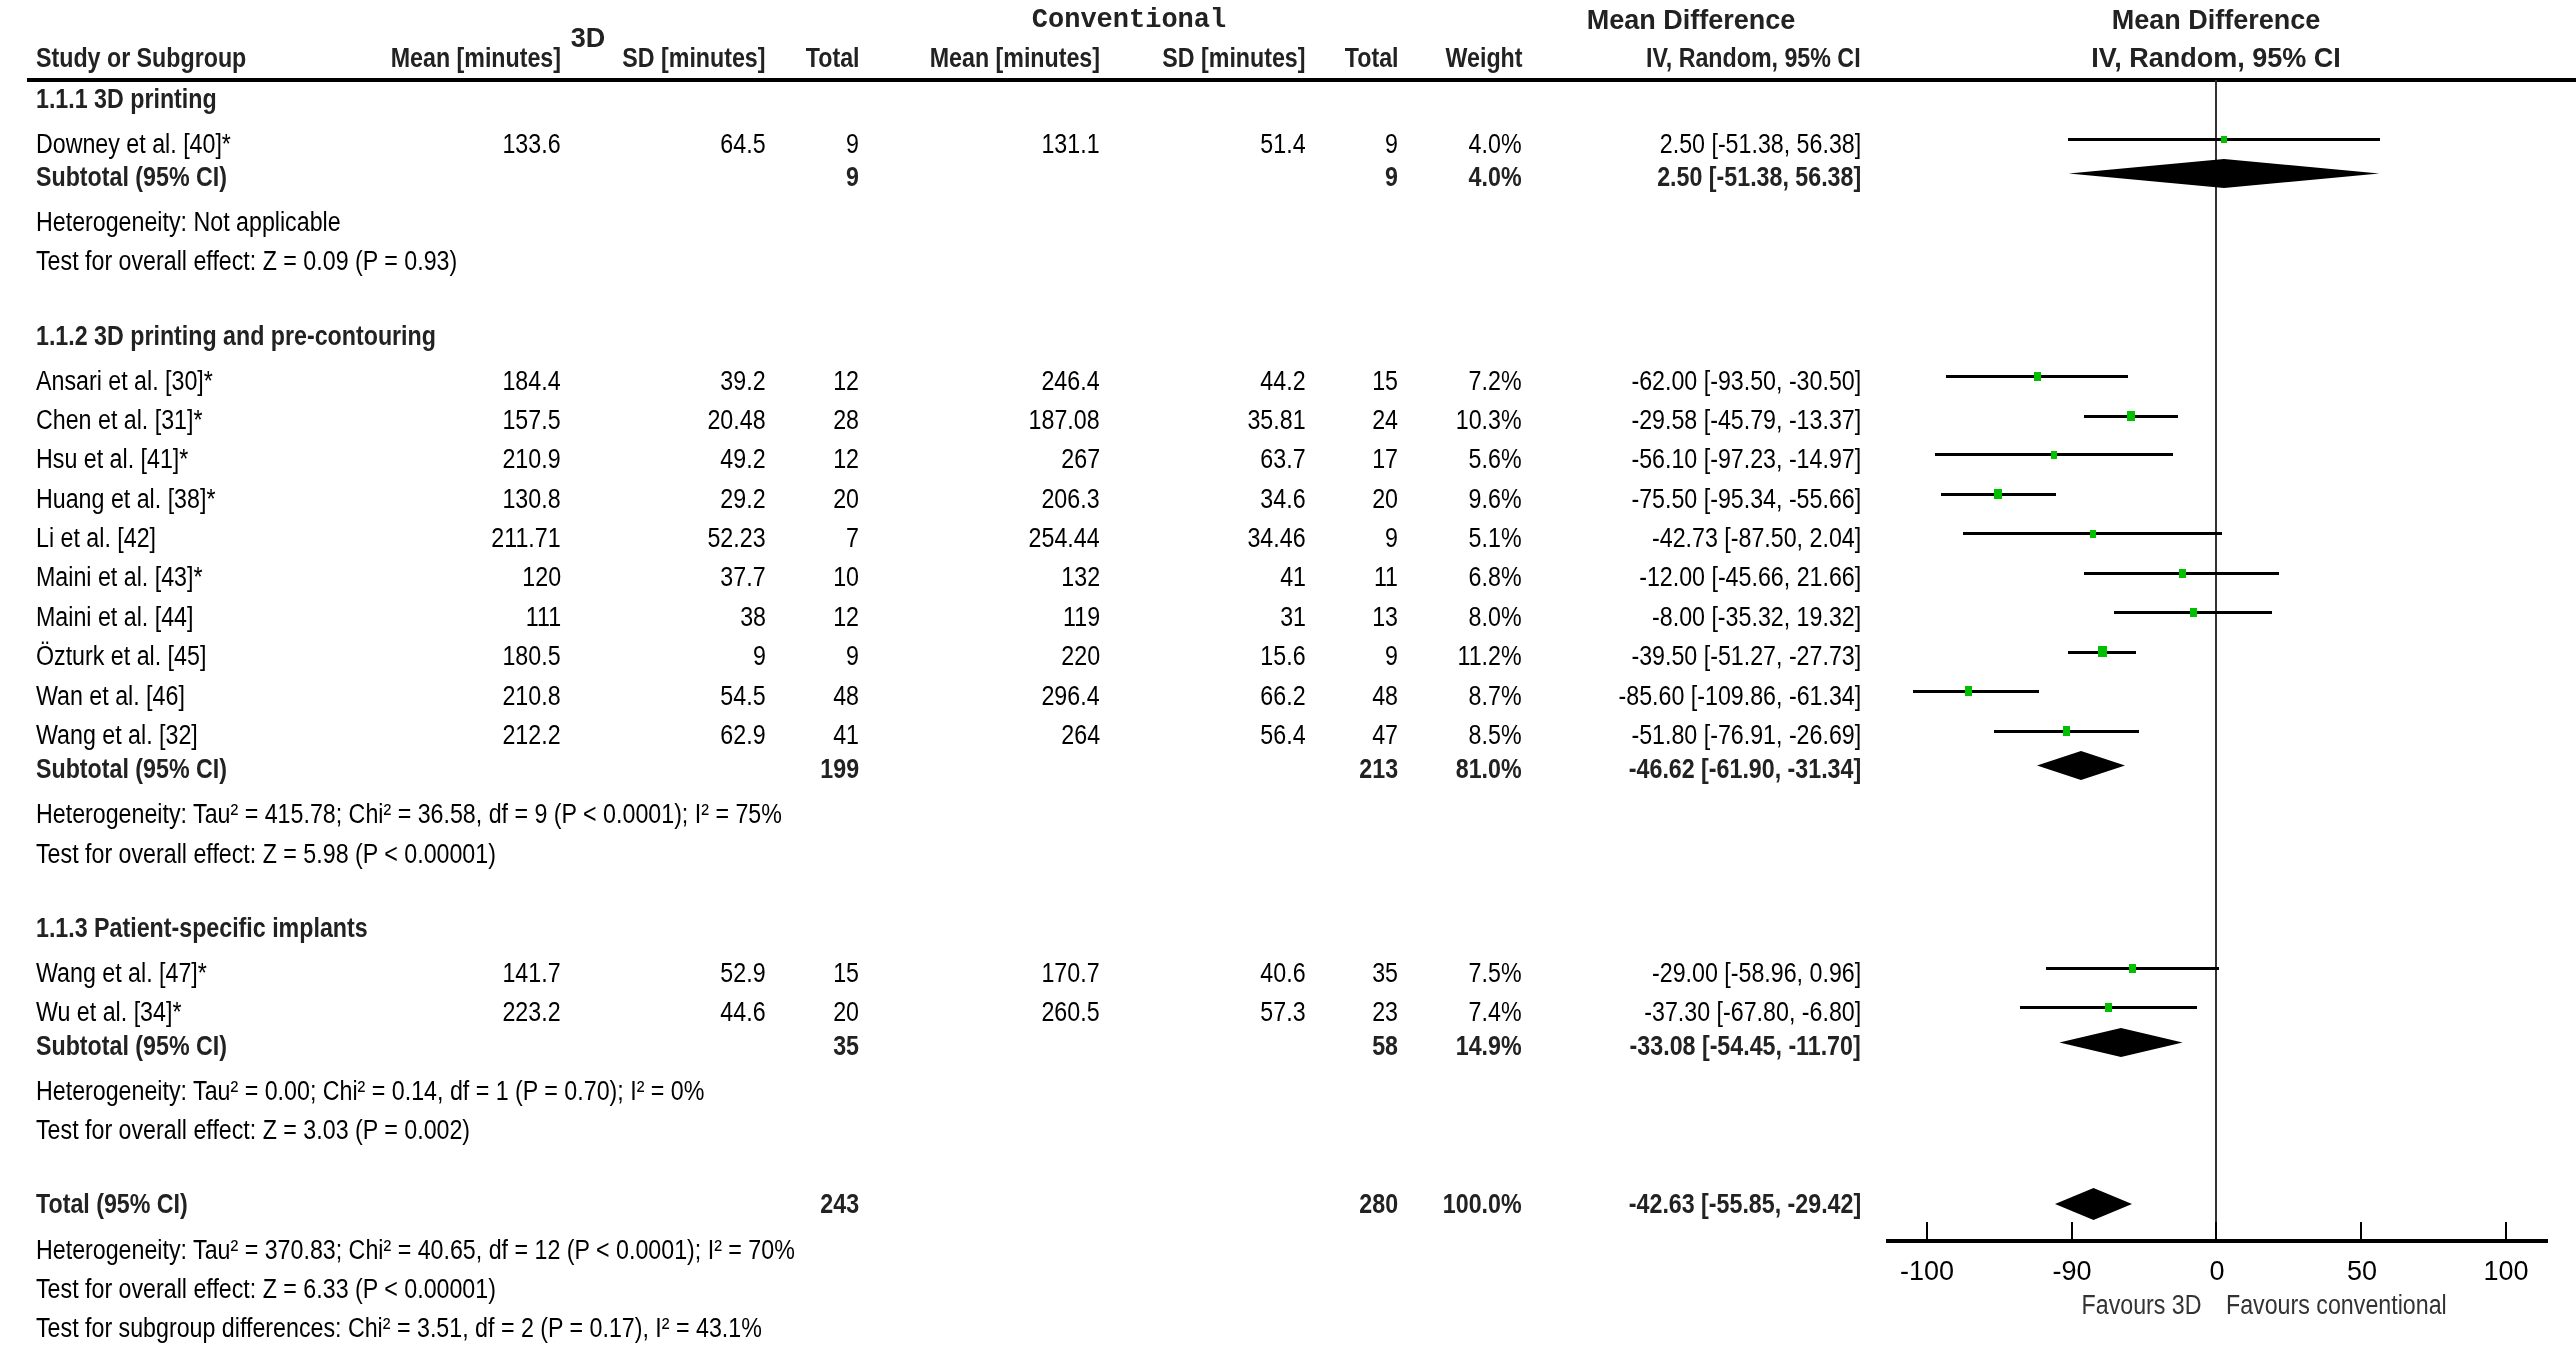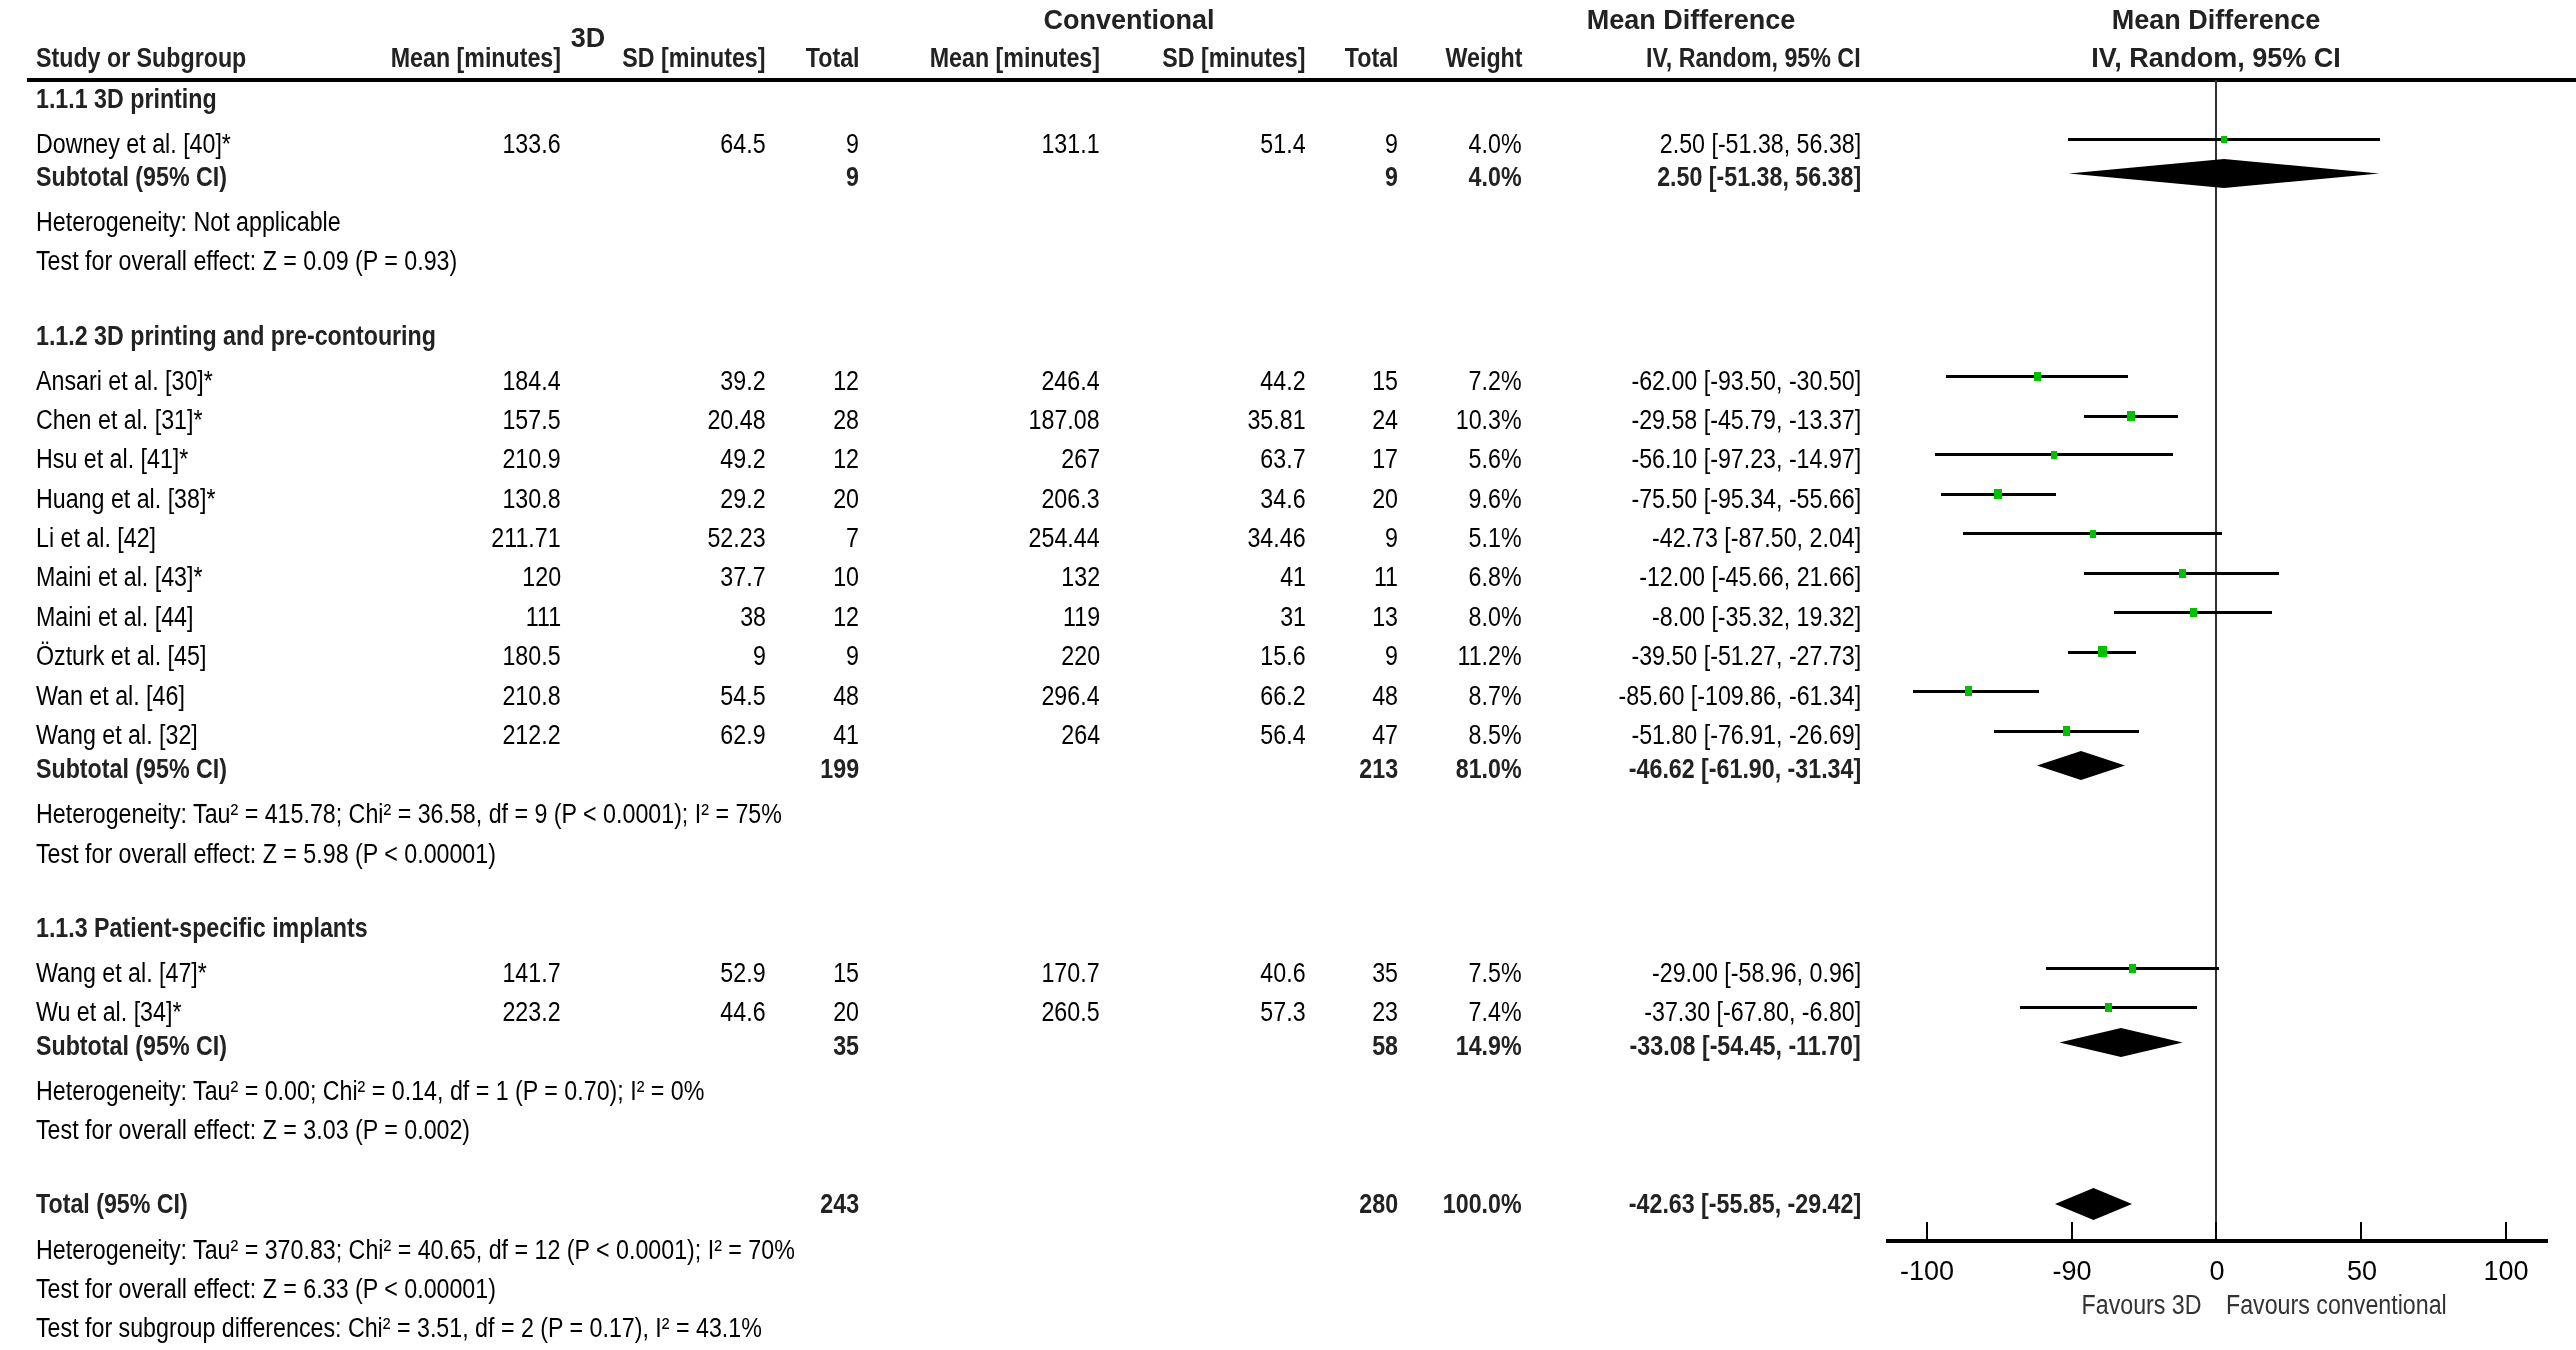--- a/index.html
+++ b/index.html
@@ -15,21 +15,21 @@
   .pt { position:absolute; background:#00c000; }
   .axis { position:absolute; height:4.2px; background:#000; }
   .tick { position:absolute; width:2.4px; height:18px; background:#000; }
   svg.dia { position:absolute; overflow:visible; }
 </style>
 </head>
 <body>
 
 <div id="root">
     <div class="tc b" style="top: 22px; left: 345px; width: 486px;">3D</div>
-    <div class="tc b" style="top: 4.2px; left: 886px; width: 486px;">Conventional</div>
+    <div class="tc b" style="top: 4.2px; left: 886px; width: 486px; font-family: Liberation Mono, monospace;">Conventional</div>
     <div class="tc b" style="top: 4.2px; left: 1448px; width: 486px;">Mean Difference</div>
     <div class="tc b" style="top: 4.2px; left: 1973px; width: 486px;">Mean Difference</div>
     <div class="t b" style="top: 42px; left: 36px;">Study or Subgroup</div>
     <div class="tr b" style="top: 42px; right: 2015px;">Mean [minutes]</div>
     <div class="tr b" style="top: 42px; right: 1810px;">SD [minutes]</div>
     <div class="tr b" style="top: 42px; right: 1717px;">Total</div>
     <div class="tr b" style="top: 42px; right: 1476px;">Mean [minutes]</div>
     <div class="tr b" style="top: 42px; right: 1270px;">SD [minutes]</div>
     <div class="tr b" style="top: 42px; right: 1178px;">Total</div>
     <div class="tr b" style="top: 42px; right: 1054px;">Weight</div>

